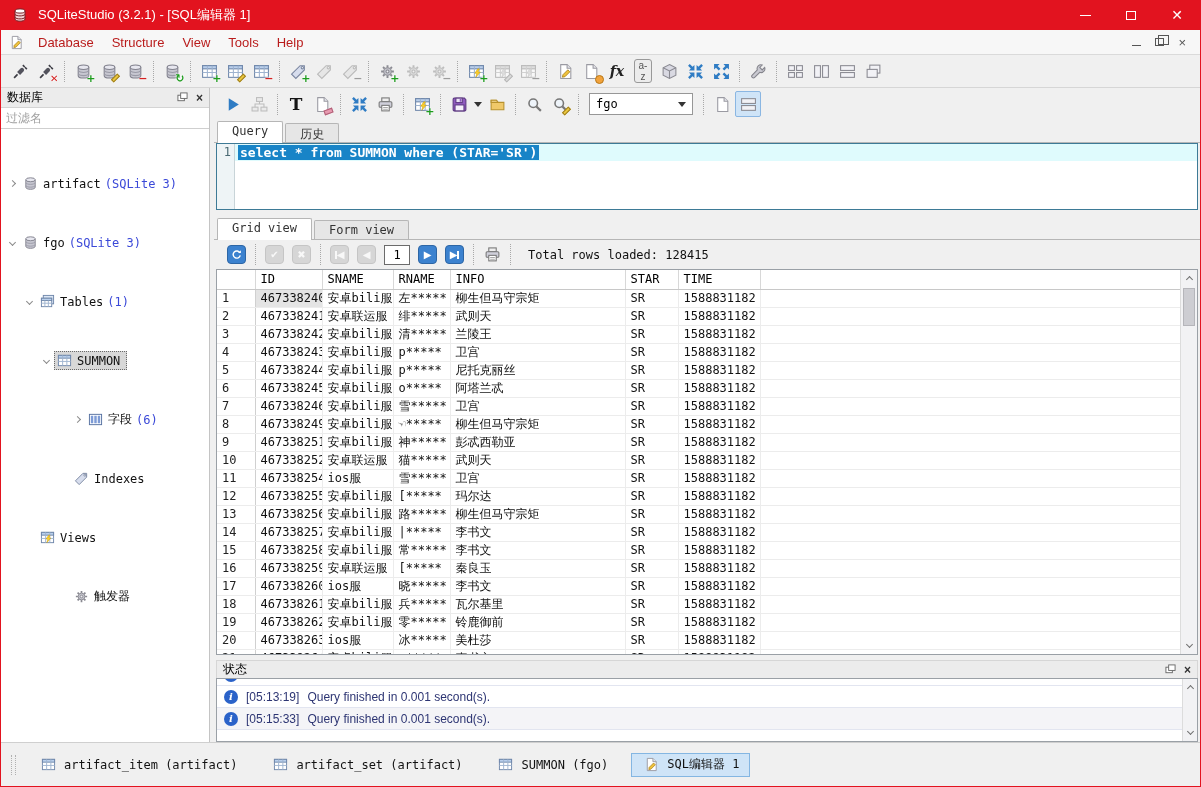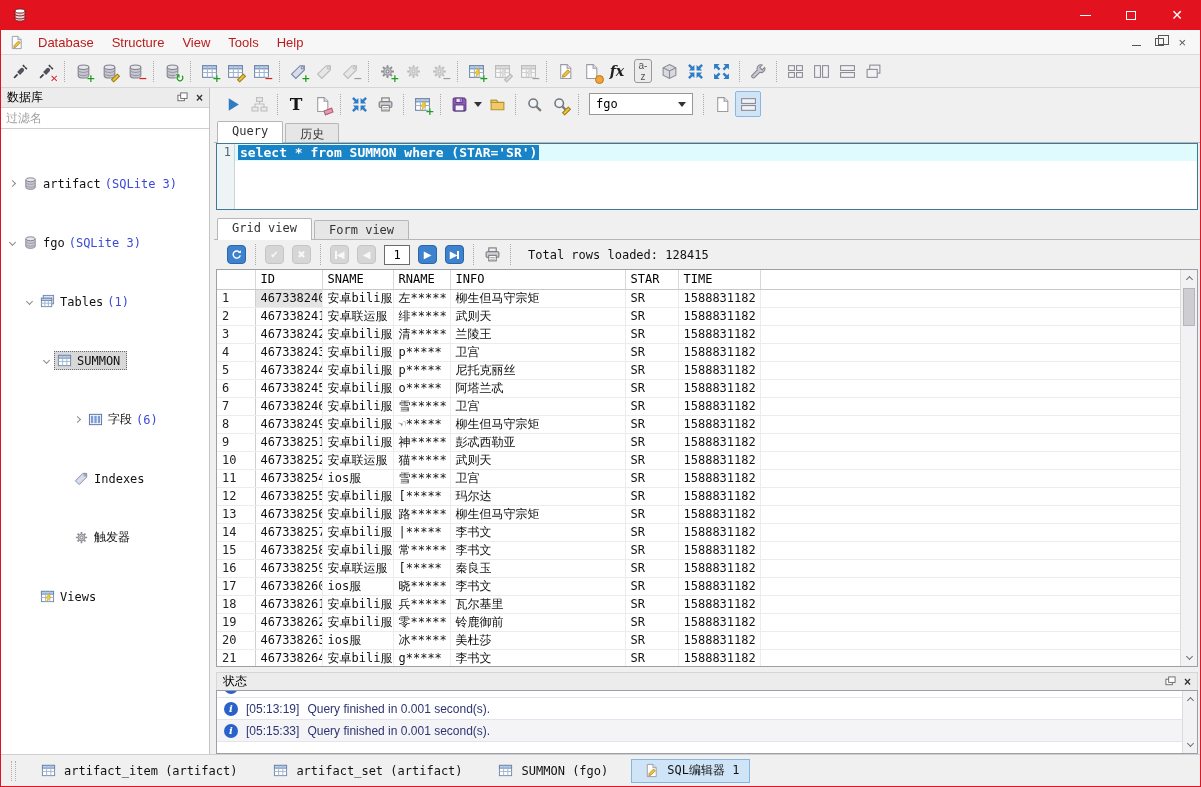--- a/index.html
+++ b/index.html
@@ -144,41 +144,42 @@
   .log-row { height:22px; display:flex; align-items:center; gap:8px; padding:0 7px; border-bottom:1px solid #e2e5f0;
              font-size:12px; color:#2d3573; }
   .log-row.alt { background:#f4f4f7; }
   .log-row.clip { height:7px; overflow:hidden; }
   .log-row.clip .info-i { margin-top:-14px; }
   .info-i { width:14px; height:14px; border-radius:50%; background:var(--info,#2a62c9); color:#fff;
             font:italic bold 10px "DejaVu Serif",serif; display:flex; align-items:center; justify-content:center; flex:none; }
   .status-list .vscroll { width:15px; }
 
   
-  .taskbar { height:32px; flex:none; background:#f0f0f0; border-top:1px solid #cfcfcf;
+  .taskbar { height:44px; flex:none; background:#f0f0f0; border-top:1px solid #cfcfcf;
              display:flex; align-items:center; padding:0 10px; gap:12px; }
   .taskbar::before { content:""; width:3px; height:20px; border-left:1px dotted #b0b0b0; border-right:1px dotted #b0b0b0; }
   .task-item { height:24px; display:flex; align-items:center; gap:7px; padding:0 10px;
                font:12px "DejaVu Sans Mono",monospace; color:#111; border:1px solid transparent; }
   .task-item.active { background:var(--taskactive,#cfe4f7); border:1px solid #84b6e2; }
   .task-item .ic svg { width:15px; height:15px; }
 </style>
 </head>
 <body>
 
 <div class="window">
 
   <div class="titlebar">
     <span class="ic">
         <svg viewBox="0 0 16 16">
           <path d="M3 4v8c0 1.3 2.2 2.2 5 2.2s5-.9 5-2.2V4" fill="#f3d4d6" stroke="#7a2228"></path>
           <ellipse cx="8" cy="4" rx="5" ry="2.1" fill="#fff" stroke="#7a2228"></ellipse>
           <path d="M3 7.5c1 .9 2.8 1.4 5 1.4s4-.5 5-1.4M3 10.5c1 .9 2.8 1.4 5 1.4s4-.5 5-1.4" fill="none" stroke="#7a2228"></path>
         </svg>
       </span>
+    <span class="title-text">SQLiteStudio (3.2.1) - [SQL编辑器 1]</span>
     <div class="win-btns">
       <span class="win-btn">
           <span class="wm-line"></span>
         </span>
       <span class="win-btn">
           <span class="wm-box"></span>
         </span>
       <span class="win-btn wm-x">✕</span>
     </div>
   </div>
@@ -626,47 +627,47 @@
             <span class="t-content">
               <span class="t-icon">
                 <svg viewBox="0 0 16 16">
                   <path d="M1.5 10.5 9.5 2.5h4v4l-8 8z" fill="#d7dded" stroke="#7a86a0"></path>
                   <circle cx="11.6" cy="4.4" r="1.1" fill="#fff" stroke="#7a86a0"></circle>
                 </svg>
               </span>
               <span class="t-label">Indexes</span>
             </span>
           </div>
+          <div class="tree-item" style="padding-left: 21px;">
+            <span class="expander"></span>
+            <span class="t-content">
+              <span class="t-icon">
+                <svg viewBox="0 0 16 16">
+                  <rect x="1.5" y="2.5" width="13" height="11" fill="#fff" stroke="#6f87aa"></rect>
+                  <rect x="1.5" y="2.5" width="13" height="3" fill="#b9cfec" stroke="#6f87aa"></rect>
+                  <path d="M6 2.5v11M10.5 2.5v11M1.5 9h13" stroke="#9fb4d0" fill="none"></path>
+                  <path d="M9.2 5.5 6.4 9.7h2L7.3 13.5l4.3-5h-2.3l1.4-3z" fill="#ffd22e" stroke="#c89a00" stroke-width=".5"></path>
+                </svg>
+              </span>
+              <span class="t-label">Views</span>
+            </span>
+          </div>
           <div class="tree-item" style="padding-left: 55px;">
             <span class="expander"></span>
             <span class="t-content">
               <span class="t-icon">
                 <svg viewBox="0 0 16 16">
                   <g stroke="#8a8a92" stroke-width="1.8">
                     <path d="M8 2v2.2M8 11.8V14M2 8h2.2M11.8 8H14M3.8 3.8l1.5 1.5M10.7 10.7l1.5 1.5M12.2 3.8l-1.5 1.5M3.8 12.2l1.5-1.5"></path>
                   </g>
                   <circle cx="8" cy="8" r="3.6" fill="#c3c3cb" stroke="#8a8a92"></circle>
                   <circle cx="8" cy="8" r="1.4" fill="#efeff3" stroke="#8a8a92"></circle>
                 </svg>
               </span>
               <span class="t-label">触发器</span>
-            </span>
-          </div>
-          <div class="tree-item" style="padding-left: 21px;">
-            <span class="expander"></span>
-            <span class="t-content">
-              <span class="t-icon">
-                <svg viewBox="0 0 16 16">
-                  <rect x="1.5" y="2.5" width="13" height="11" fill="#fff" stroke="#6f87aa"></rect>
-                  <rect x="1.5" y="2.5" width="13" height="3" fill="#b9cfec" stroke="#6f87aa"></rect>
-                  <path d="M6 2.5v11M10.5 2.5v11M1.5 9h13" stroke="#9fb4d0" fill="none"></path>
-                  <path d="M9.2 5.5 6.4 9.7h2L7.3 13.5l4.3-5h-2.3l1.4-3z" fill="#ffd22e" stroke="#c89a00" stroke-width=".5"></path>
-                </svg>
-              </span>
-              <span class="t-label">Views</span>
             </span>
           </div>
         </div>
     </aside>
 
     <div class="gap"></div>
 
     <div class="work">
       <div class="toolbar q-toolbar" id="query-toolbar">
           <button class="tbtn">

